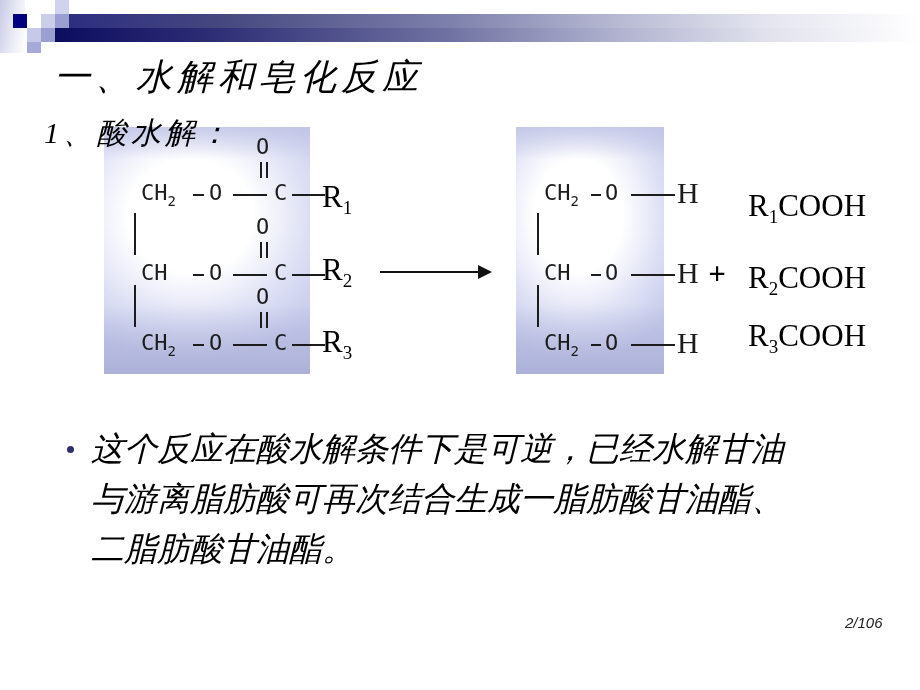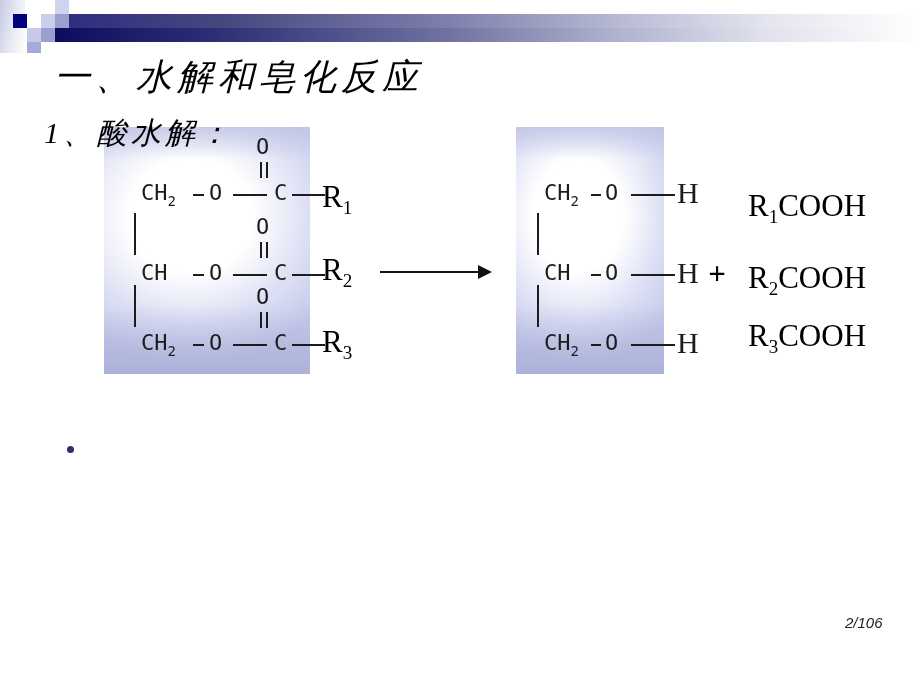--- a/index.html
+++ b/index.html
@@ -190,16 +190,21 @@
     <div class="vbond vb1"></div>
     <div class="vbond vb2"></div>
   </div>
 
   <div class="abs" id="plus">+</div>
   <div class="acid ac1"><span>R</span><span class="rsub">1</span><span>COOH</span></div>
   <div class="acid ac2"><span>R</span><span class="rsub">2</span><span>COOH</span></div>
   <div class="acid ac3"><span>R</span><span class="rsub">3</span><span>COOH</span></div>
 
   <div class="abs" id="bullet-dot"></div>
+  <div class="abs" id="bullet-text">
+    <div class="bline">这个反应在酸水解条件下是可逆，已经水解甘油</div>
+    <div class="bline">与游离脂肪酸可再次结合生成一脂肪酸甘油酯、</div>
+    <div class="bline">二脂肪酸甘油酯。</div>
+  </div>
 
   <div class="abs" id="page-num">2/106</div>
 
 </div>
 
 </body></html>

